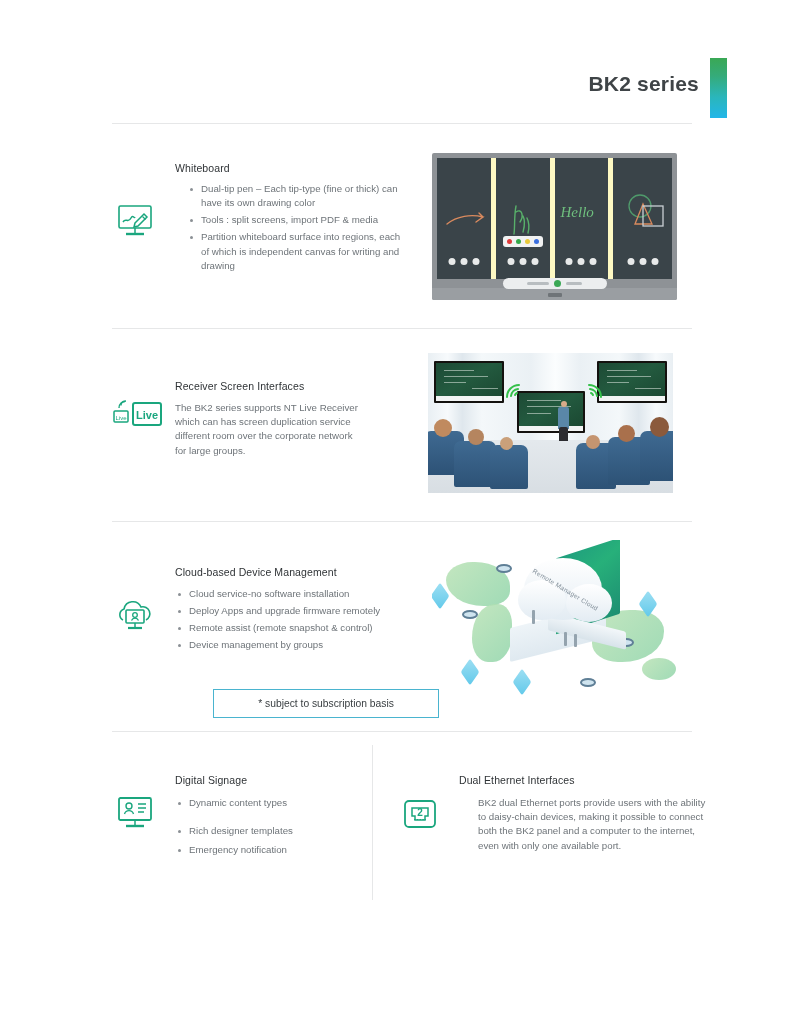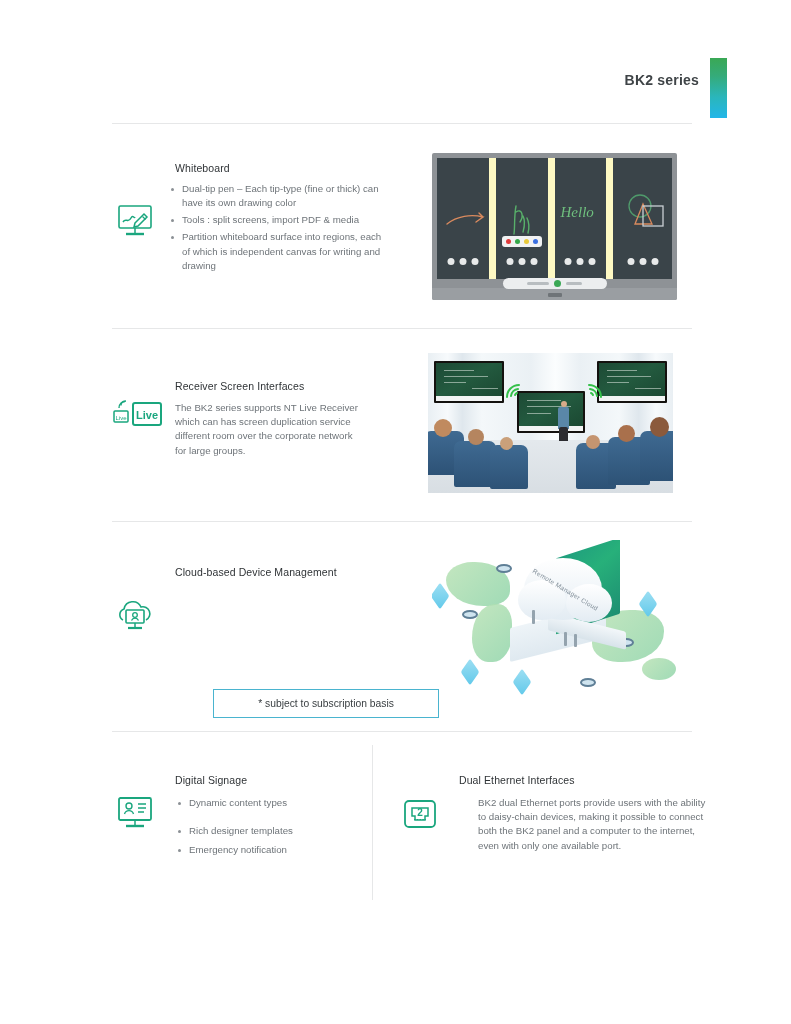--- a/index.html
+++ b/index.html
@@ -21,21 +21,21 @@
 
   
   .header {
     position: absolute;
     left: 0; top: 56px;
     width: 791px; height: 66px;
   }
   .header-title {
     position: absolute;
     right: 92px; top: 16px;
-    font-size: 14px;
+    font-size: 21px;
     font-weight: bold;
     color: #3f4447;
     letter-spacing: 0.2px;
   }
   .accent-bar {
     position: absolute;
     left: 710px; top: 2px;
     width: 17px; height: 60px;
     background: linear-gradient(to bottom, #3aa855 0%, #35ab7a 30%, #2ab6bb 65%, #22b6e8 100%);
   }
@@ -124,21 +124,21 @@
   }
   .wb-screen {
     position: relative;
     width: 100%; height: 121px;
     background: #3a4449;
     display: flex;
   }
   .wb-pane {
     position: relative;
     flex: 1 1 25%;
-    border-right: 7px solid #fef9c3;
+    border-right: 5px solid #fef9c3;
   }
   .wb-pane:last-child { border-right: none; }
   .wb-dots {
     position: absolute;
     bottom: 14px; left: 50%;
     transform: translateX(-50%);
     display: flex; gap: 5px;
   }
   .wb-dots i {
     display: block;
@@ -321,21 +321,21 @@
     <svg viewBox="0 0 44 40" fill="none" stroke="#1aa67e" stroke-width="1.6">
       <rect x="6" y="5" width="32" height="22" rx="1.5"></rect>
       <path d="M10 21 c3-5 5 2 8-4 c2-4 3 1 4-1" stroke-width="1.5"></path>
       <path d="M22 22 l9-9 l3 3 l-9 9 l-4 1 z" stroke-width="1.5"></path>
       <path d="M29.5 15.5 l3 3" stroke-width="1.2"></path>
       <path d="M22 27 v5" stroke-width="1.5"></path>
       <path d="M13 33 h18" stroke-width="2.4"></path>
     </svg>
   </div>
   <div class="sec-title" style="left:175px; top:162px;">Whiteboard</div>
-  <ul class="bullets" style="left:168px; top:182px; width:215px;">
+  <ul class="bullets" style="left:187px; top:182px; width:215px;">
     <li>Dual-tip pen – Each tip-type (fine or thick) can have its own drawing color</li>
     <li>Tools : split screens, import PDF &amp; media</li>
     <li>Partition whiteboard surface into regions, each of which is independent canvas for writing and drawing</li>
   </ul>
 
   <div class="wb-wrap">
     <div class="wb-bezel">
       <div class="wb-screen">
 
         <div class="wb-pane">
@@ -488,20 +488,26 @@
     <svg viewBox="0 0 44 40" fill="none" stroke="#1aa67e" stroke-width="1.6">
       <path d="M10 24 a6 6 0 0 1 1-11 a9 9 0 0 1 17-2 a7 7 0 0 1 5 13"></path>
       <rect x="13" y="14" width="18" height="13" rx="1" stroke-width="1.6"></rect>
       <circle cx="22" cy="19" r="2.3" stroke-width="1.3"></circle>
       <path d="M18.5 24.5 a3.8 3.8 0 0 1 7 0" stroke-width="1.3"></path>
       <path d="M22 27 v4" stroke-width="1.5"></path>
       <path d="M15 32 h14" stroke-width="2.2"></path>
     </svg>
   </div>
   <div class="sec-title" style="left:175px; top:566px;">Cloud-based Device Management</div>
+  <ul class="bullets" style="left:175px; top:587px; width:215px;">
+    <li>Cloud service-no software installation</li>
+    <li>Deploy Apps and upgrade firmware remotely</li>
+    <li>Remote assist (remote snapshot &amp; control)</li>
+    <li>Device management by groups</li>
+  </ul>
   <div class="sub-note">
     <span>* subject to subscription basis</span>
   </div>
 
   <div class="cloud-wrap">
 
     <div class="continent" style="left:14px; top:22px; width:64px; height:44px; border-radius:44% 58% 36% 62%;"></div>
     <div class="continent" style="left:40px; top:64px; width:40px; height:58px; border-radius:58% 34% 48% 40%;"></div>
     <div class="continent" style="left:132px; top:40px; width:46px; height:40px; border-radius:40% 56% 42% 52%;"></div>
     <div class="continent" style="left:160px; top:70px; width:72px; height:52px; border-radius:52% 40% 58% 36%;"></div>

